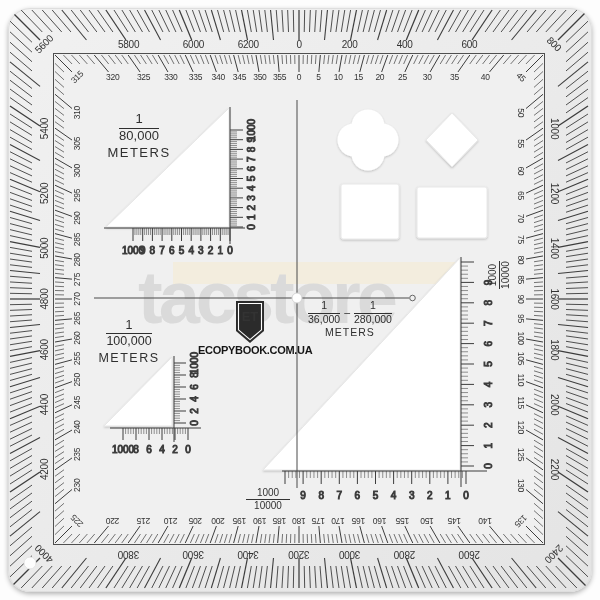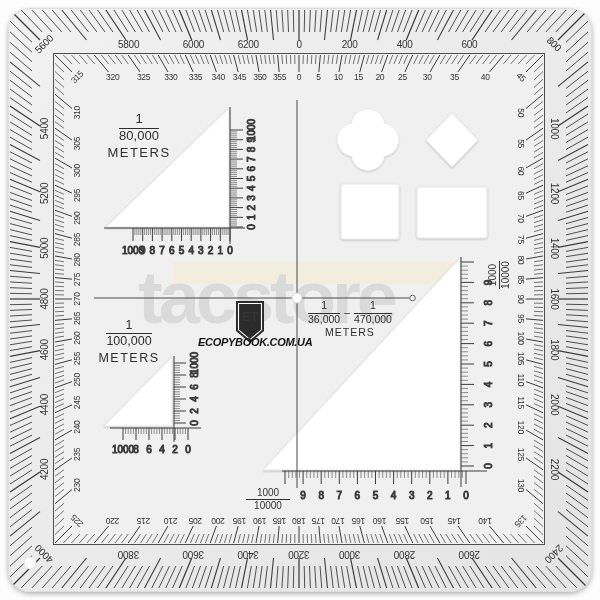--- a/index.html
+++ b/index.html
@@ -26,22 +26,22 @@
   .f50 .unit,.f100 .unit{display:block;letter-spacing:1.5px;margin-top:2px;}
   .f100{left:96px;top:318px;width:66px;font-size:12.5px;line-height:1.15;}
   .f25{left:298px;top:300px;width:104px;font-size:10.5px;line-height:1.1;}
   .f25 .row{display:flex;align-items:center;justify-content:center;gap:4px;}
   .f25 .unit{display:block;letter-spacing:1px;margin-top:2px;}
   .bfrac{text-align:center;font-size:10px;line-height:1.18;color:#333;}
   .bfrac .n{display:block;border-bottom:1.2px solid #333;padding:0 2px;}
   .bfrac-bottom{position:absolute;left:246px;top:487px;width:44px;}
   .bfrac-right{position:absolute;left:476px;top:252px;width:46px;height:46px;display:flex;
                align-items:center;justify-content:center;transform:rotate(-90deg);}
-  .brandtxt{position:absolute;left:198px;top:336px;width:104px;text-align:center;
-            font-weight:bold;font-size:11px;letter-spacing:-0.3px;color:#151515;white-space:nowrap;font-style:italic;}
+  .brandtxt{position:absolute;left:198px;top:344px;width:104px;text-align:center;
+            font-weight:bold;font-size:11px;letter-spacing:-0.3px;color:#151515;white-space:nowrap;}
   .shield{position:absolute;left:236px;top:301px;width:28px;height:43px;}
 </style>
 </head>
 <body>
 
 <div class="stage">
 
   <div class="rbody"></div>
   <div class="rinner"></div>
   <div class="band"></div>
@@ -1208,21 +1208,21 @@
 
   <div class="lbl f25">
     <span class="row">
       <span class="fr">
         <span class="n">1</span>
         <span class="d">36,000</span>
       </span>
       <span>–</span>
       <span class="fr">
         <span class="n">1</span>
-        <span class="d">470,000</span>
+        <span class="d">280,000</span>
       </span>
     </span>
     <span class="unit">METERS</span>
   </div>
 
   <div class="bfrac bfrac-bottom">
     <span class="n">1000</span>
     <span class="d">10000</span>
   </div>
 

